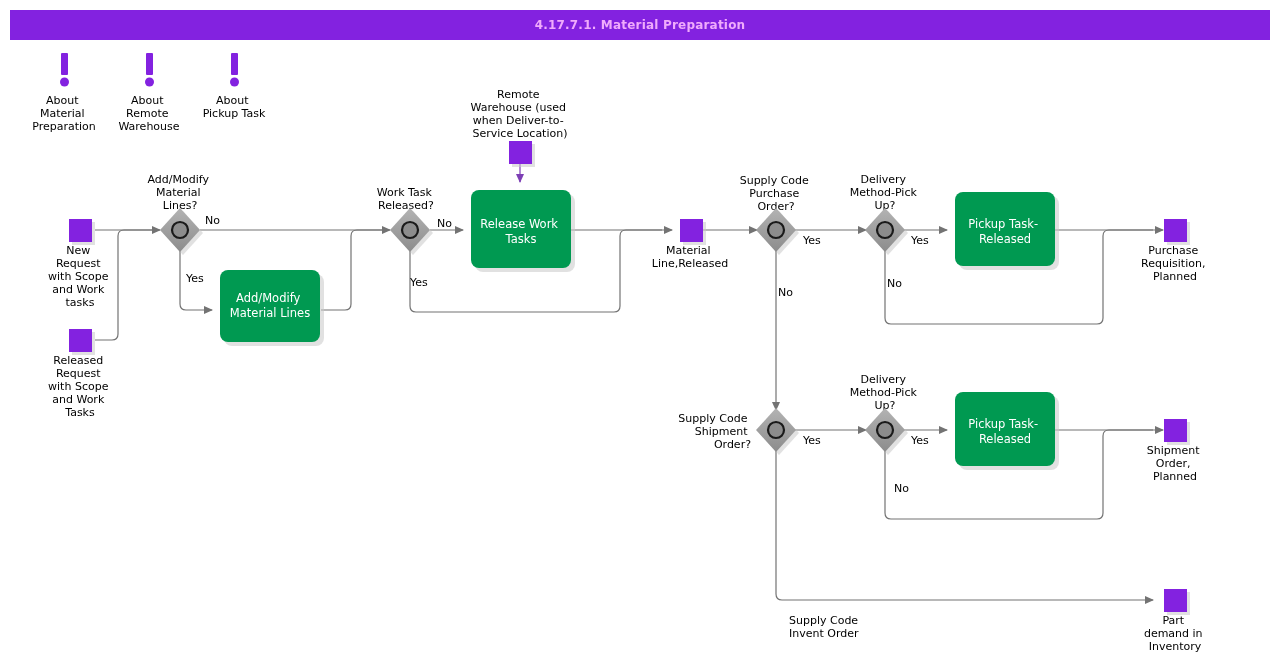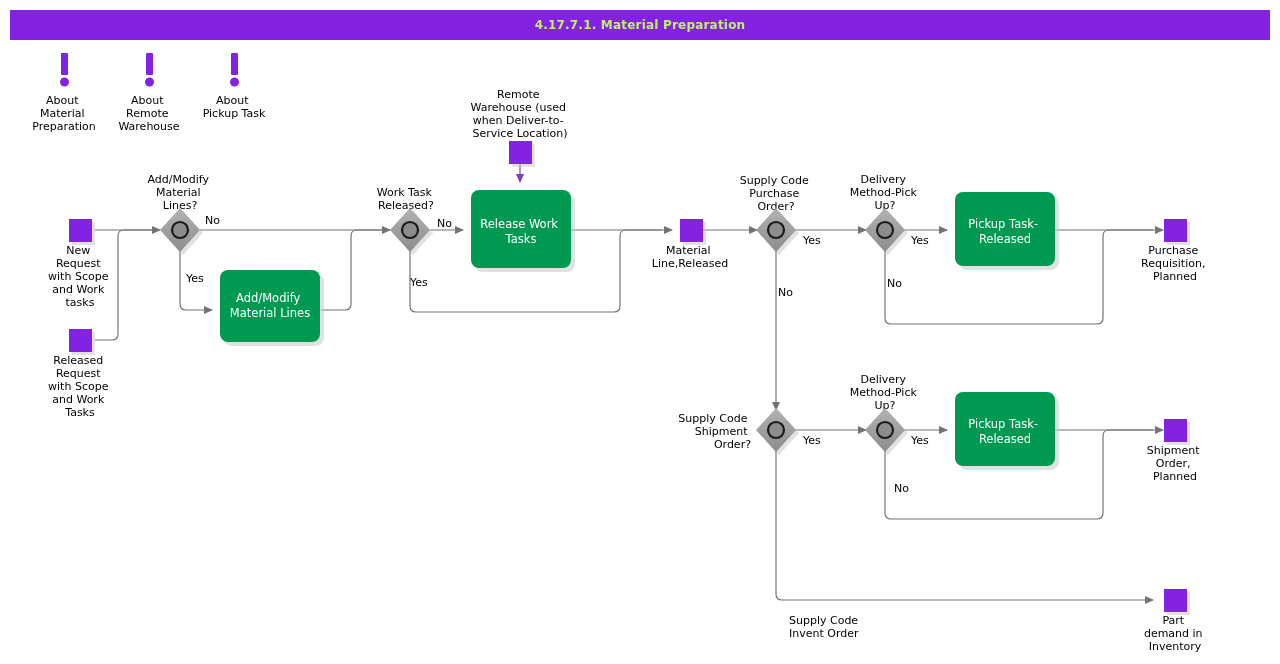--- a/index.html
+++ b/index.html
@@ -3,21 +3,21 @@
 <meta charset="utf-8">
 <style>
   html,body{margin:0;padding:0;background:#ffffff;}
   body{width:1280px;height:664px;overflow:hidden;
        font-family:"DejaVu Sans","Liberation Sans",sans-serif;}
   #root{position:relative;width:1280px;height:664px;}
 
   
   .titlebar{
     position:absolute;left:10px;top:10px;width:1260px;height:30px;
-    background:#8322e0;color:#bef264;
+    background:#8322e0;color:#f0abfc;
     display:flex;align-items:center;justify-content:center;
     font-size:12px;font-weight:bold;letter-spacing:.2px;
     font-family:"DejaVu Sans","Liberation Sans",sans-serif;
     text-align:right;
   }
 
   
   svg#flow{position:absolute;left:0;top:0;width:1280px;height:664px;}
 
   text{font-family:"DejaVu Sans","Liberation Sans",sans-serif;

